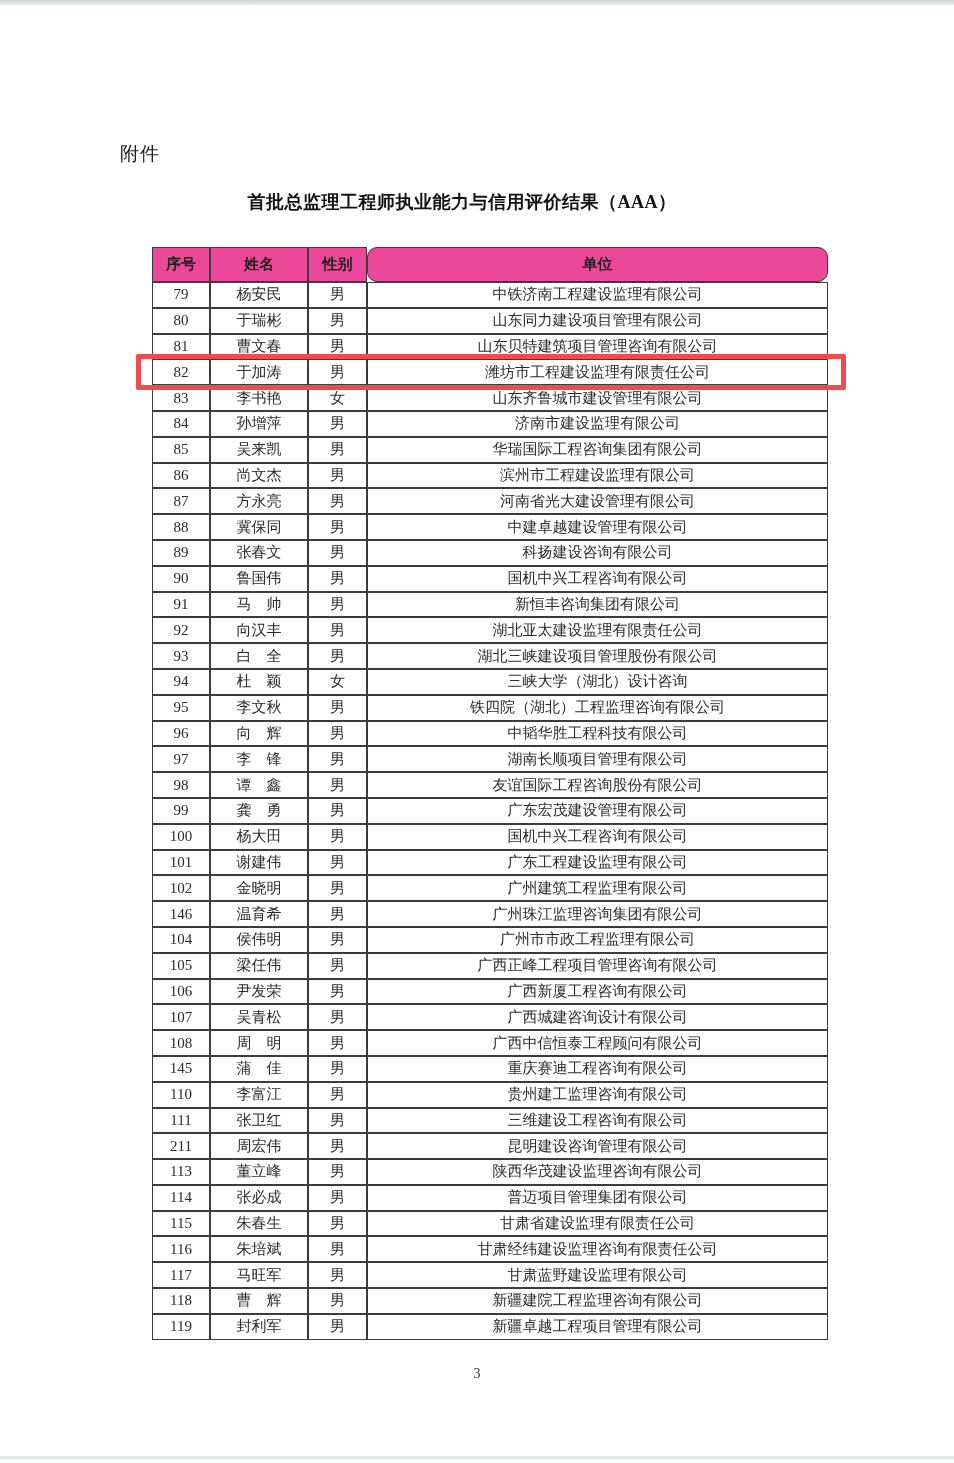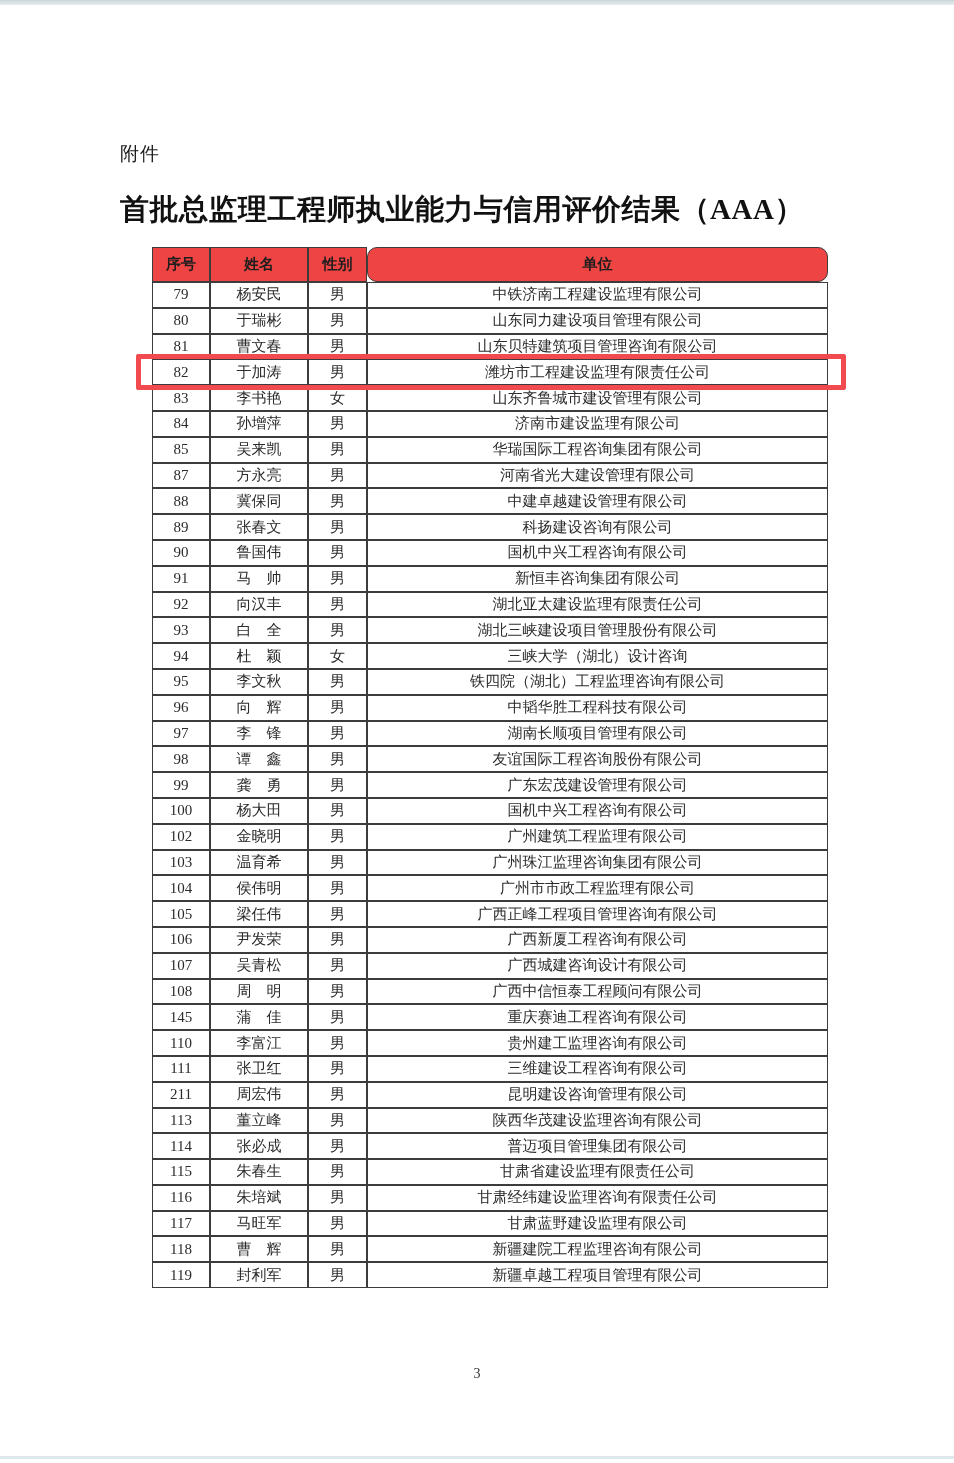--- a/index.html
+++ b/index.html
@@ -15,33 +15,33 @@
   .edge-bottom{
     position:absolute;left:0;top:1456px;width:954px;height:3px;
     background:#dfe8ea;
   }
   .attachment{
     position:absolute;left:120px;top:141px;
     font-size:19px;letter-spacing:1px;color:#1b1b1b;
   }
   .doc-title{
     position:absolute;left:0;top:190px;width:924px;
-    text-align:center;font-size:29px;font-weight:bold;color:#111;
+    text-align:center;font-size:18px;font-weight:bold;color:#111;
     letter-spacing:0.5px;
   }
   table.results{
     position:absolute;left:152px;top:247px;width:660px;
     border-collapse:separate;border-spacing:0;table-layout:fixed;
   }
   table.results th,table.results td{
     border:1px solid #3c3c3c;
     font-size:15px;overflow:hidden;white-space:nowrap;
   }
   table.results th{
-    background:#ef4444;height:31px;font-weight:bold;color:#1d1d1d;
+    background:#ec4899;height:31px;font-weight:bold;color:#1d1d1d;
     text-align:center;
   }
   table.results td{height:21.8px;padding:1px 0;color:#2b2b2b;text-align:center;}
   td.col-company{text-align:left;padding-left:12px;margin-left:27px;}
   th.h-no{width:54px;} th.h-name{width:94px;} th.h-gender{width:55px;} th.h-company{width:457px;border-radius:10px;}
   .highlight-box{
     position:absolute;box-sizing:border-box;
     border:5px solid #f14b50;border-radius:2px;
     pointer-events:none;
   }
@@ -106,20 +106,26 @@
         <td class="col-gender">男</td>
         <td class="col-company">济南市建设监理有限公司</td>
       </tr>
       <tr>
         <td class="col-no">85</td>
         <td class="col-name">吴来凯</td>
         <td class="col-gender">男</td>
         <td class="col-company">华瑞国际工程咨询集团有限公司</td>
       </tr>
       <tr>
+        <td class="col-no">86</td>
+        <td class="col-name">尚文杰</td>
+        <td class="col-gender">男</td>
+        <td class="col-company">滨州市工程建设监理有限公司</td>
+      </tr>
+      <tr>
         <td class="col-no">87</td>
         <td class="col-name">方永亮</td>
         <td class="col-gender">男</td>
         <td class="col-company">河南省光大建设管理有限公司</td>
       </tr>
       <tr>
         <td class="col-no">88</td>
         <td class="col-name">冀保同</td>
         <td class="col-gender">男</td>
         <td class="col-company">中建卓越建设管理有限公司</td>
@@ -190,27 +196,33 @@
         <td class="col-gender">男</td>
         <td class="col-company">广东宏茂建设管理有限公司</td>
       </tr>
       <tr>
         <td class="col-no">100</td>
         <td class="col-name">杨大田</td>
         <td class="col-gender">男</td>
         <td class="col-company">国机中兴工程咨询有限公司</td>
       </tr>
       <tr>
+        <td class="col-no">101</td>
+        <td class="col-name">谢建伟</td>
+        <td class="col-gender">男</td>
+        <td class="col-company">广东工程建设监理有限公司</td>
+      </tr>
+      <tr>
         <td class="col-no">102</td>
         <td class="col-name">金晓明</td>
         <td class="col-gender">男</td>
         <td class="col-company">广州建筑工程监理有限公司</td>
       </tr>
       <tr>
-        <td class="col-no">103</td>
+        <td class="col-no">146</td>
         <td class="col-name">温育希</td>
         <td class="col-gender">男</td>
         <td class="col-company">广州珠江监理咨询集团有限公司</td>
       </tr>
       <tr>
         <td class="col-no">104</td>
         <td class="col-name">侯伟明</td>
         <td class="col-gender">男</td>
         <td class="col-company">广州市市政工程监理有限公司</td>
       </tr>

